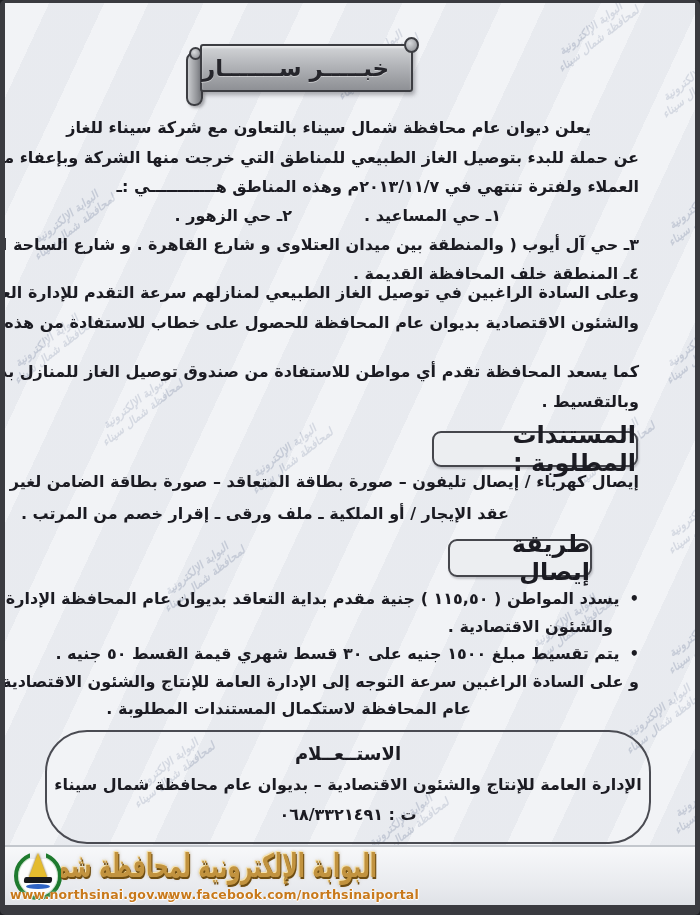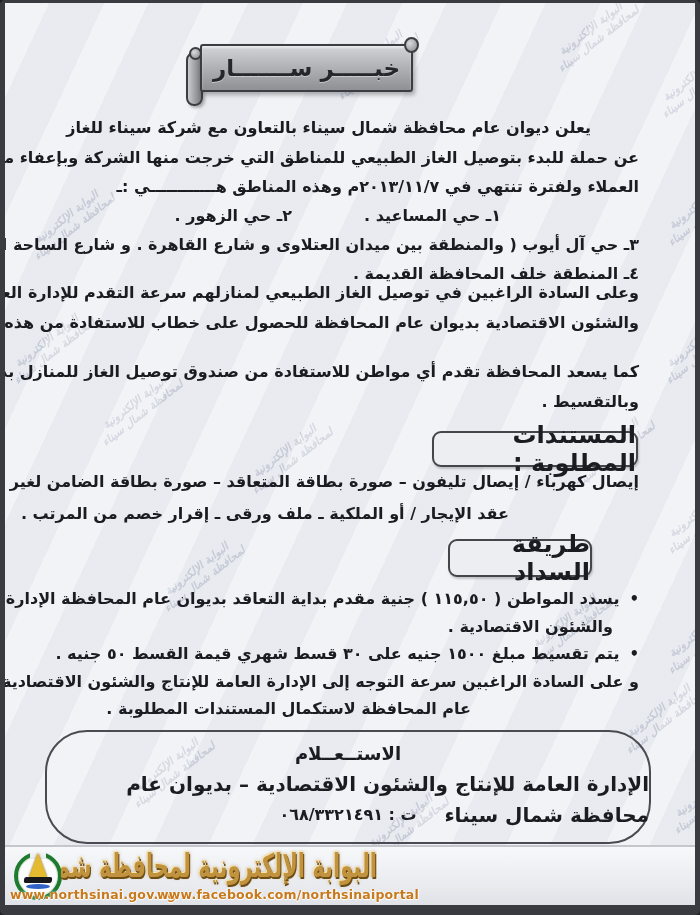--- a/index.html
+++ b/index.html
@@ -20,21 +20,21 @@
   #wm-layer{position:absolute;inset:0;}
   .wm{position:absolute;transform:rotate(-38deg);color:var(--watermark,#7e8aa5);
       opacity:.34;font-size:11px;font-weight:bold;font-style:italic;
       line-height:13px;white-space:nowrap;text-align:center;}
   
   .scroll-banner{position:absolute;top:38px;right:278px;width:232px;height:62px;z-index:3;}
   .scroll-body{position:absolute;left:15px;top:3px;right:4px;height:44px;
       background:linear-gradient(180deg,#d2d4d7 0%,#b2b4b8 45%,#8e9095 100%);
       border:2px solid #3c3d42;border-radius:3px;
       box-shadow:inset 0 2px 2px rgba(255,255,255,.5), 2px 3px 4px rgba(40,40,46,.35);
-      display:flex;align-items:center;justify-content:center;}
+      display:flex;align-items:center;justify-content:flex-end;}
   .scroll-roll{position:absolute;left:1px;top:11px;width:13px;height:50px;
       background:linear-gradient(90deg,#c9cbce,#797b80);
       border:2px solid #3c3d42;border-radius:8px;
       box-shadow:2px 2px 3px rgba(40,40,46,.35);}
   .scroll-roll::before{content:"";position:absolute;left:1px;top:-7px;width:9px;height:9px;
       border:2px solid #3c3d42;border-radius:50%;
       background:radial-gradient(circle at 35% 35%,#d8dadd,#85878c);}
   .scroll-knob{position:absolute;right:-2px;top:-4px;width:11px;height:12px;
       border:2px solid #3c3d42;border-radius:50%;
       background:radial-gradient(circle at 35% 35%,#d8dadd,#85878c);}
@@ -63,21 +63,21 @@
       font-size:24px;font-weight:bold;
       box-shadow:1px 2px 2px rgba(60,60,70,.25);}
   #hbox-docs{top:428px;right:57px;width:206px;height:36px;}
   #hbox-pay{top:536px;right:103px;width:144px;height:38px;}
   
   .inquiry-box{position:absolute;top:727px;right:44px;left:40px;height:114px;z-index:2;
       border:2px solid #4a4b52;border-radius:42px;box-sizing:border-box;
       display:flex;flex-direction:column;align-items:center;padding-top:7px;
       font-weight:bold;}
   .inq-heading{font-size:18px;height:30px;line-height:30px;}
-  .inq-line{font-size:20px;height:31px;line-height:31px;}
+  .inq-line{font-size:16px;height:31px;line-height:31px;}
   .inq-phone{font-size:16px;height:30px;line-height:30px;text-align:right;}
   
   .footer{position:absolute;left:0;right:0;bottom:0;height:58px;direction:ltr;z-index:4;
       background:linear-gradient(180deg,#f7f8fa,#e8eaee 70%,#dfe2e7);
       border-top:2px solid #c3c7cd;}
   .logo{position:absolute;left:6px;top:2px;width:54px;height:54px;}
   .logo-ring{position:absolute;inset:3px;border:4px solid var(--logo_green,#1e7a2e);
       border-radius:50%;background:#fcfcfd;box-shadow:inset 0 0 0 1px #cfe3cf;}
   .logo-gap{position:absolute;top:1px;left:50%;transform:translateX(-50%);width:16px;height:9px;
       background:linear-gradient(180deg,#f7f8fa,#e8eaee);}
@@ -215,21 +215,21 @@
   <div class="hbox" id="hbox-docs">
     <span>المستندات المطلوبة :</span>
   </div>
 
   <div class="txt" id="blk-docs">
     <div class="line">إيصال كهرباء / إيصال تليفون –  صورة بطاقة المتعاقد –  صورة بطاقة الضامن لغير الموظف</div>
     <div class="line docs-line2">عقد الإيجار / أو الملكية  ـ  ملف ورقى ـ  إقرار خصم من المرتب .</div>
   </div>
 
   <div class="hbox" id="hbox-pay">
-    <span>طريقة السداد</span>
+    <span>طريقة إيصال</span>
   </div>
 
   <div class="txt" id="blk-pay">
     <div class="line bullet-line">يسدد المواطن ( ١١٥,٥٠ ) جنية مقدم بداية التعاقد بديوان عام المحافظة الإدارة العامة للإنتاج</div>
     <div class="line pay-cont">والشئون الاقتصادية .</div>
     <div class="line bullet-line">يتم تقسيط مبلغ ١٥٠٠ جنيه على ٣٠ قسط شهري قيمة القسط ٥٠ جنيه .</div>
     <div class="line">و على السادة الراغبين سرعة التوجه إلى الإدارة العامة للإنتاج والشئون الاقتصادية بديوان</div>
     <div class="line pay-note2">عام المحافظة لاستكمال المستندات المطلوبة .</div>
   </div>
 

